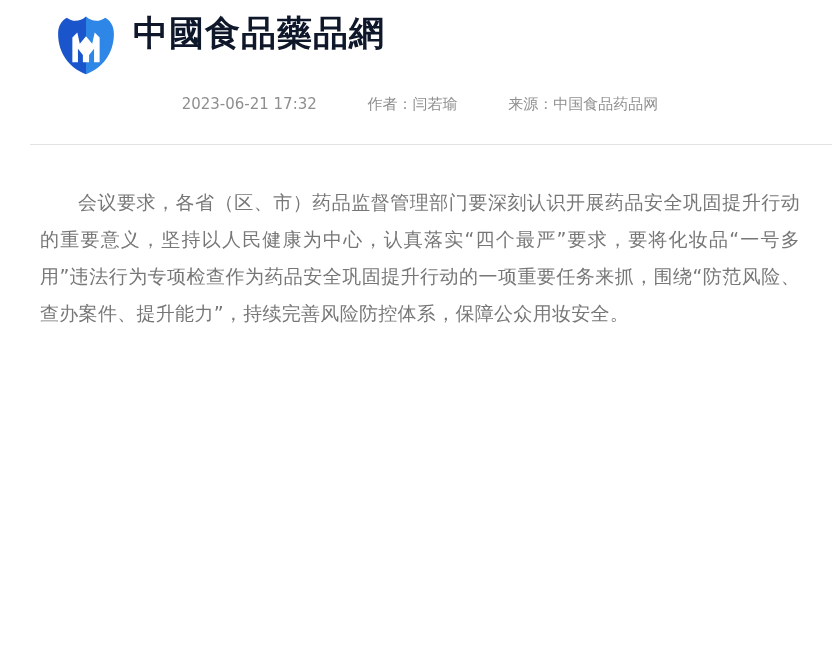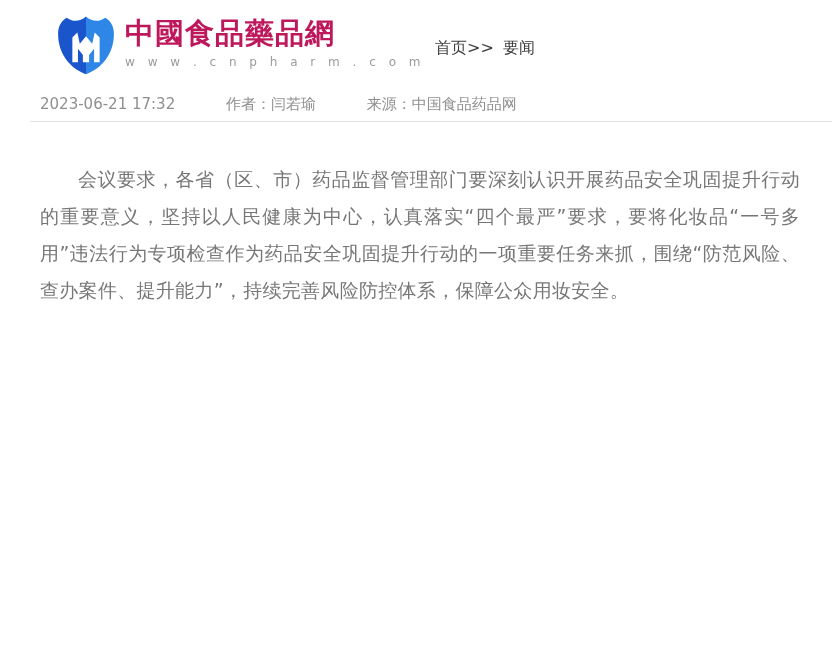--- a/index.html
+++ b/index.html
@@ -22,25 +22,26 @@
   .logo {
     display: flex;
     align-items: flex-start;
     cursor: pointer;
   }
   .logo-mark { width: 62px; height: 64px; flex: 0 0 auto; }
   .logo-text { margin-left: 8px; }
   .site-name {
     font-family: "DejaVu Serif", "Liberation Serif", serif;
     font-weight: bold;
-    font-size: 29px;
+    font-size: 35px;
     line-height: 40px;
-    color: #be185d;
+    color: #0f172a;
     letter-spacing: 1px;
     white-space: nowrap;
+    margin-left: 8px;
   }
   .site-url {
     font-size: 12px;
     color: #9b9b9b;
     letter-spacing: 4.5px;
     margin-top: 2px;
     white-space: nowrap;
   }
   .breadcrumb {
     margin-left: 10px;
@@ -57,25 +58,26 @@
     max-width: 742px;
     margin: 50px auto 42px;
     text-align: center;
     font-size: 31px;
     line-height: 47px;
     font-weight: bold;
     color: #6e6e6e;
     letter-spacing: 1px;
   }
   .article-meta {
-    padding: 0 40px;
+    padding: 0 72px;
     font-size: 15px;
     color: #8f8f8f;
-    margin-bottom: 7px;
+    margin-bottom: 30px;
     white-space: nowrap;
+    text-align: center;
   }
   .article-meta .meta-item { margin-right: 46px; }
   .article-meta .meta-item:last-child { margin-right: 0; }
   hr.divider {
     border: 0;
     border-top: 1px solid #e2e2e2;
     margin: 0 8px 0 30px;
   }
   .article-body {
     padding: 39px 40px 30px;
@@ -101,27 +103,22 @@
 
         <path d="M50,97 C24,88 5,64 5,32 C5,20 10,11 19,6 C28,13 40,13 50,4 L50,97 Z" fill="#1b55cb"></path>
 
         <path d="M50,97 C76,88 95,64 95,32 C95,20 90,11 81,6 C72,13 60,13 50,4 L50,97 Z" fill="#2e86e6"></path>
 
         <path fill="#ffffff" d="M28,78 L28,38 L36,30 L40,48 L50,36 L60,48 L64,30 L72,38 L72,78 L63,78 L63,56 L55,66 L55,78 L45,78 L45,66 L37,56 L37,78 Z"></path>
       </svg>
     </span>
     <span class="logo-text">
       <div class="site-name">中國食品藥品網</div>
-      <div class="site-url">w w w . c n p h a r m . c o m</div>
     </span>
   </div>
-  <nav class="breadcrumb">
-    <span class="crumb">首页</span><span class="sep">&gt;&gt;</span>
-    <span class="crumb">要闻</span>
-  </nav>
 </header>
 
 <main>
 
   <div class="article-meta">
     <span class="meta-item">2023-06-21 17:32</span>
     <span class="meta-item">作者：闫若瑜</span>
     <span class="meta-item">来源：中国食品药品网</span>
   </div>
 

